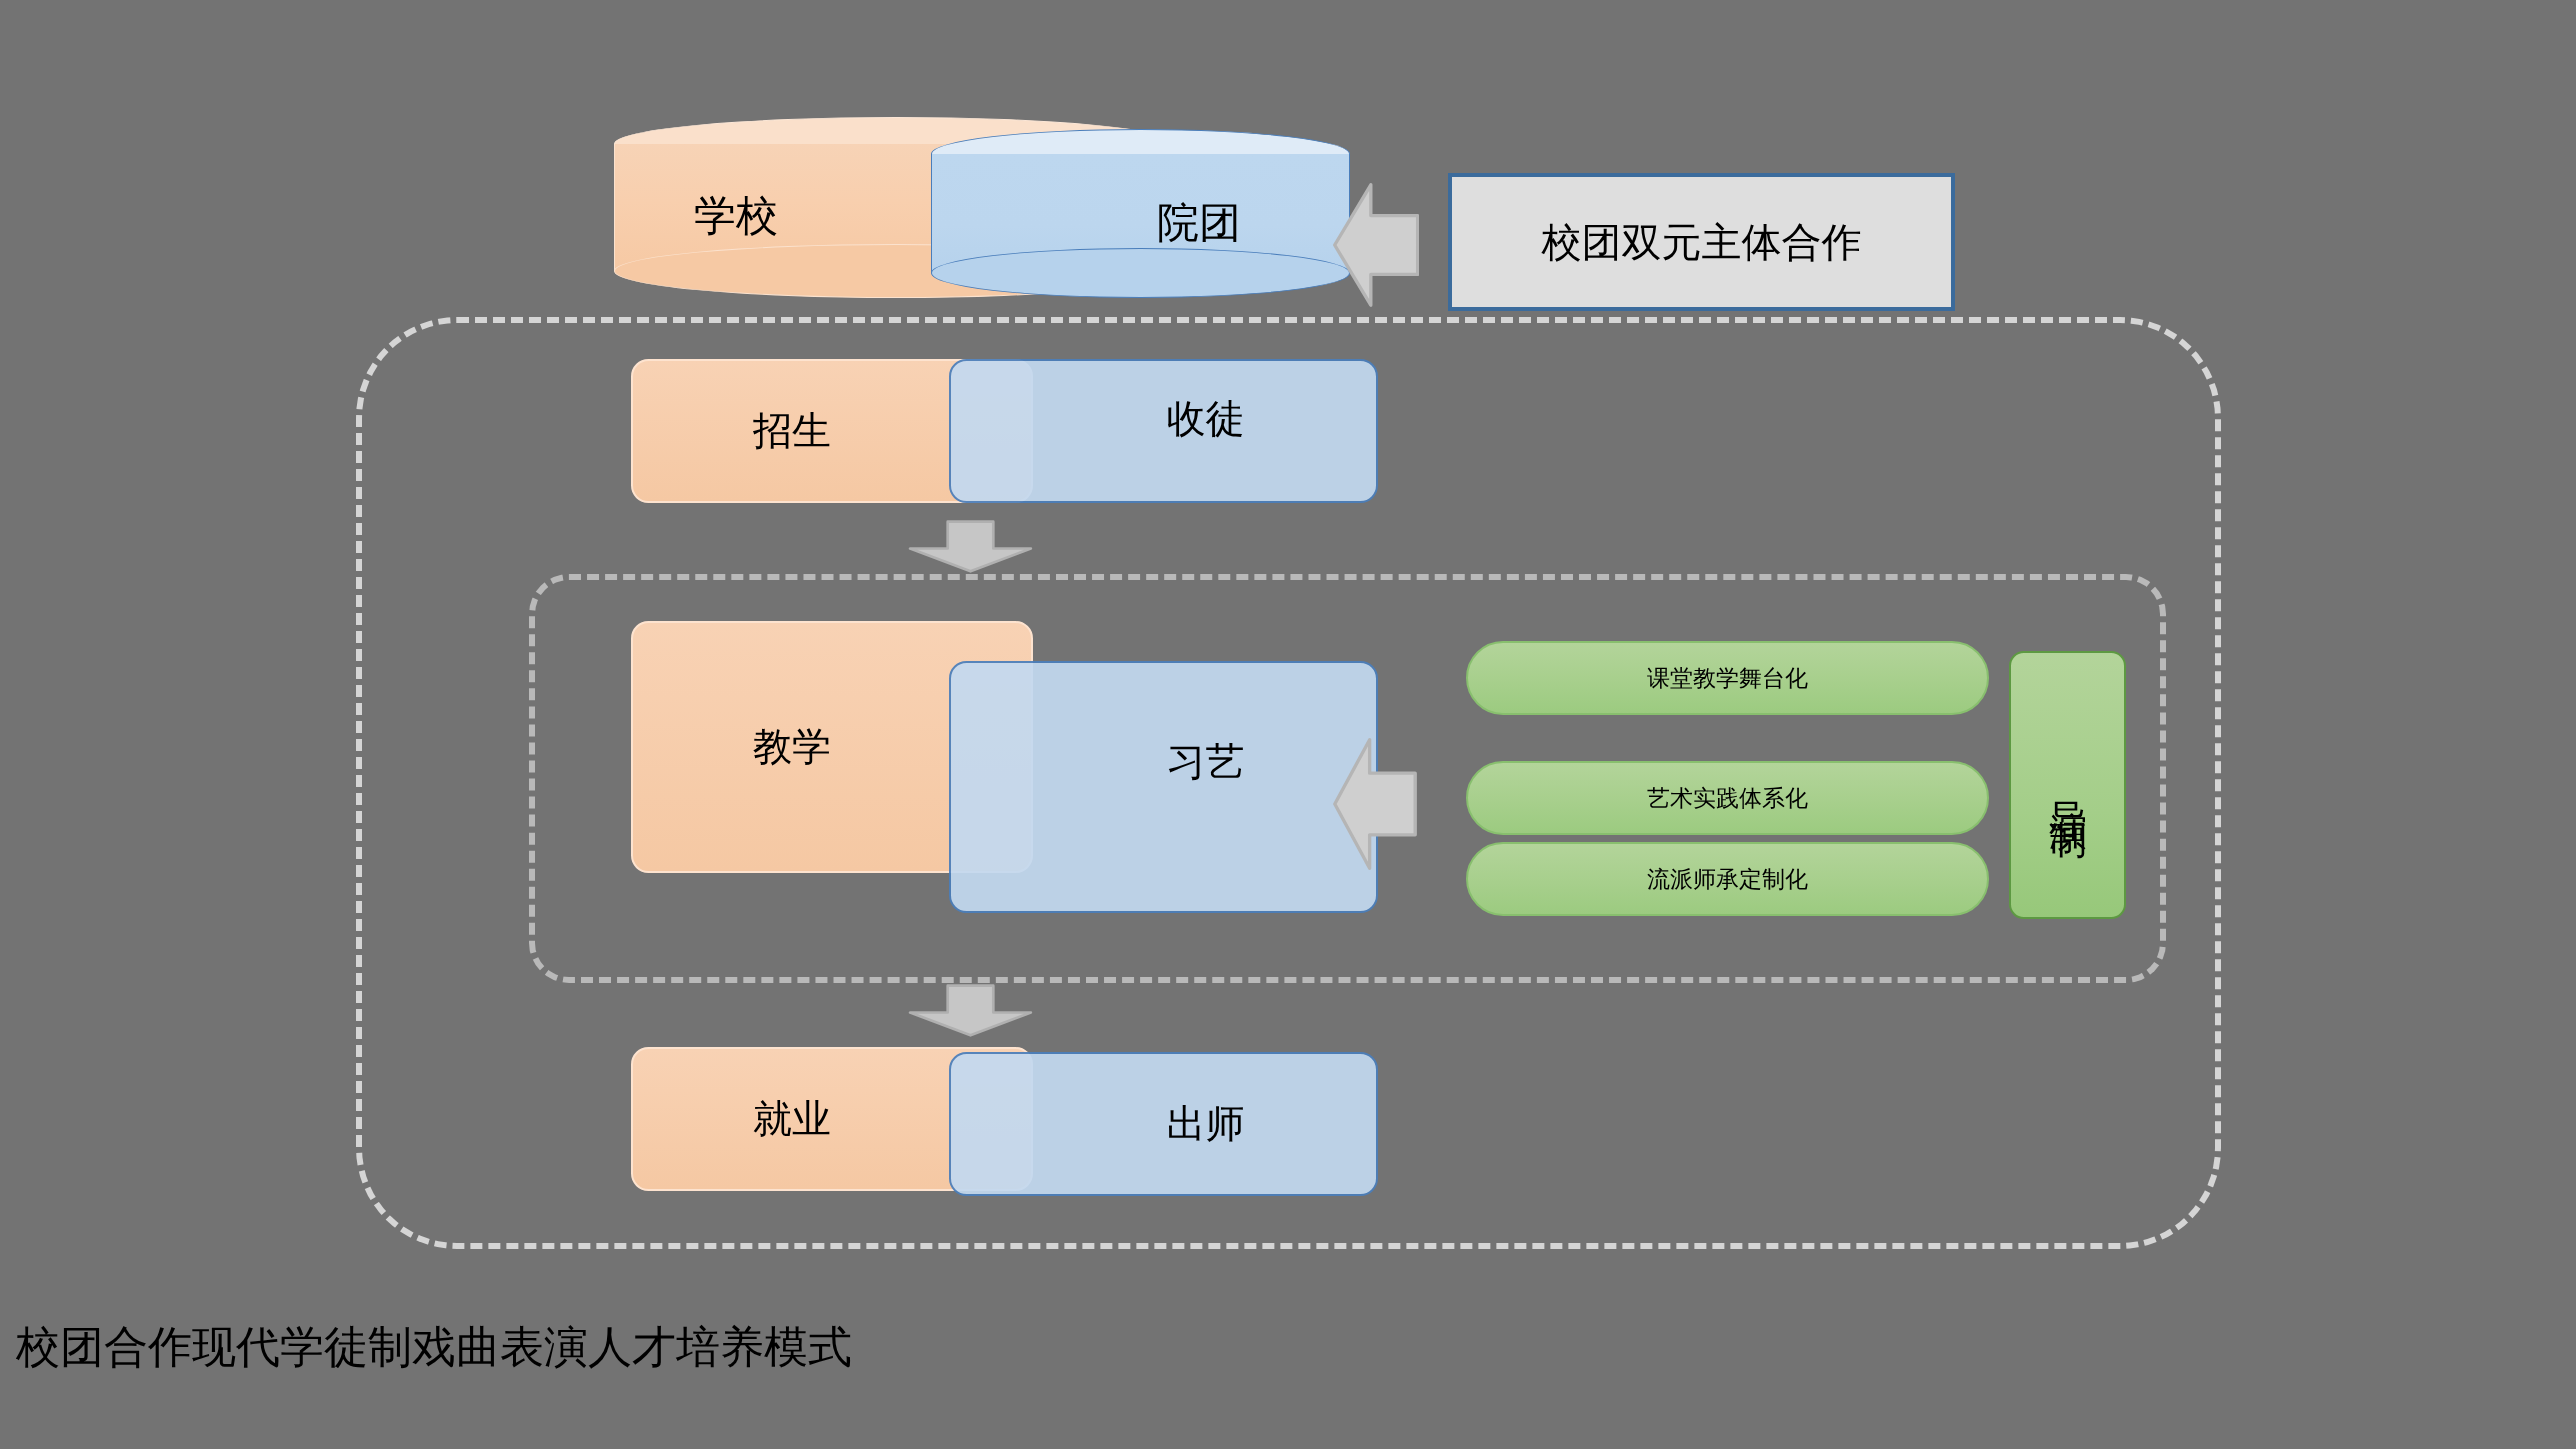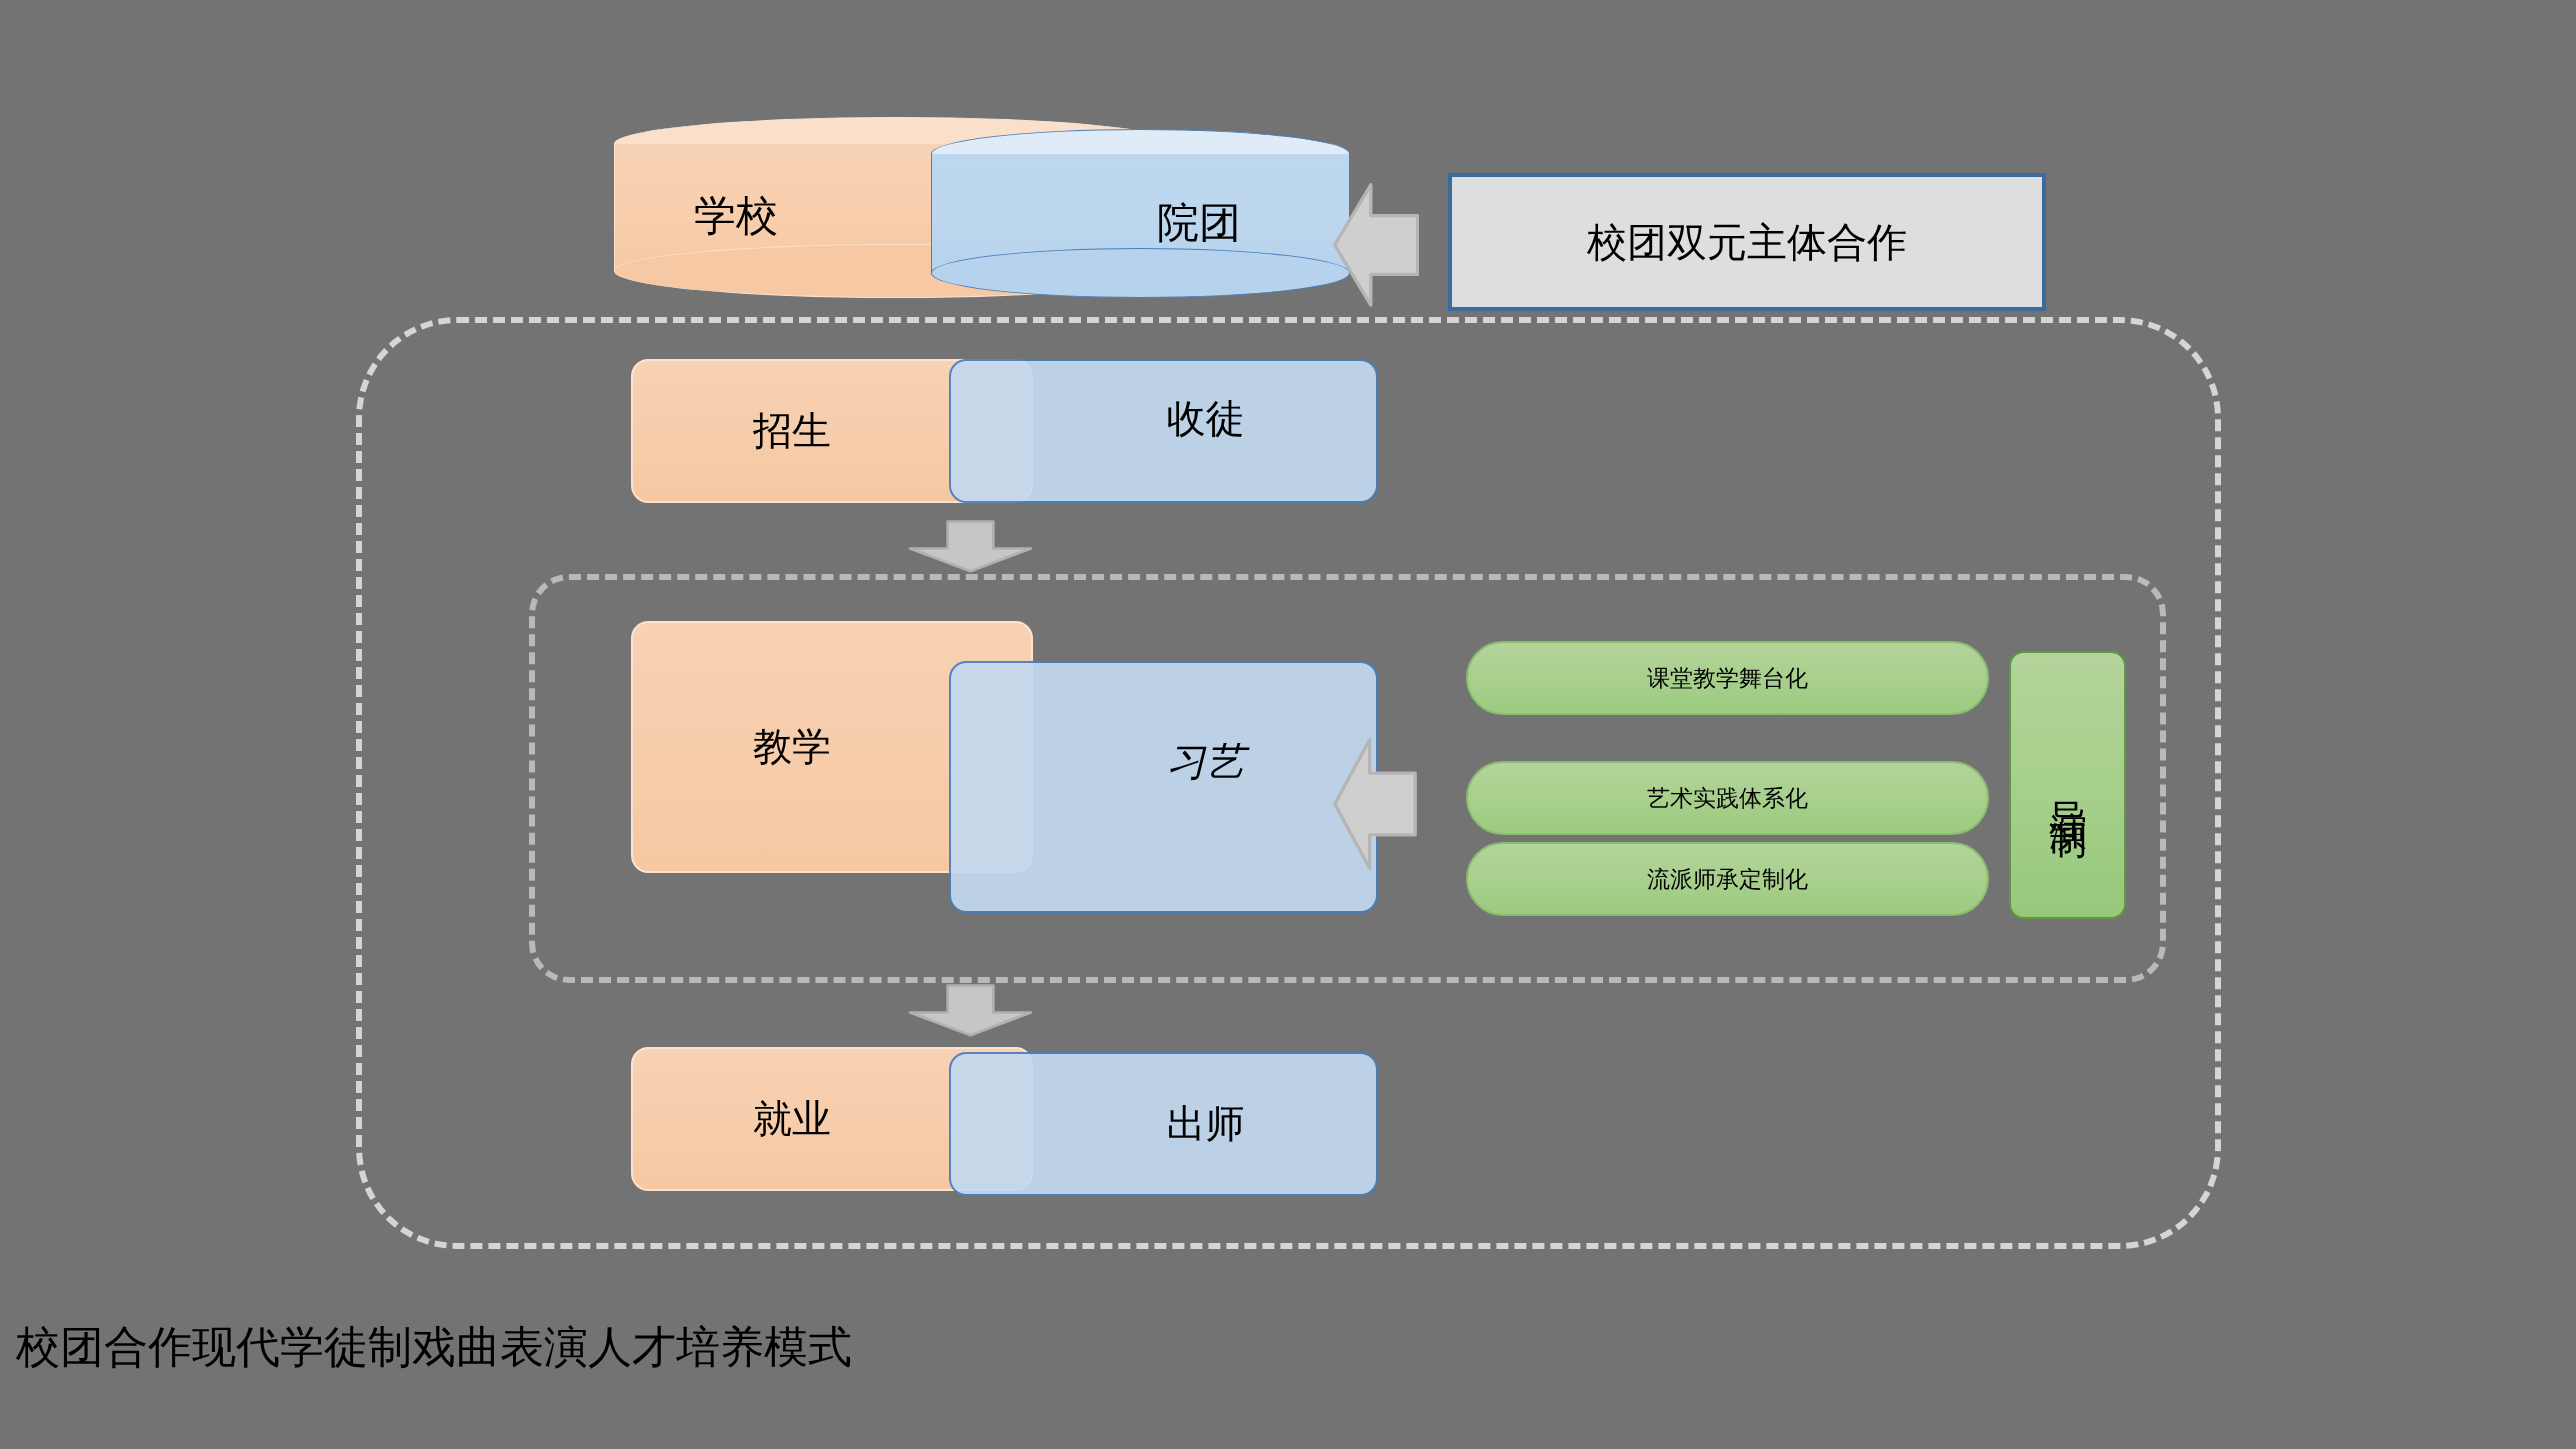--- a/index.html
+++ b/index.html
@@ -76,21 +76,21 @@
     background:#c3d9f0;border:2px solid #4a7ebb;border-radius:17.4px;
     box-sizing:border-box;opacity:.92;
   }
   .row-label{
     position:absolute;display:flex;align-items:center;justify-content:center;
     font-size:39px;color:#000;z-index:6;white-space:nowrap;
   }
 
   
   .infobox{
-    left:1448px;top:173px;width:598px;height:138px;
+    left:1448px;top:173px;width:507px;height:138px;
     background:#dedede;border:4.7px solid #3b6b9c;box-sizing:border-box;
     display:flex;align-items:center;justify-content:center;
     font-size:40px;color:#000;
   }
   .arrow-svg{position:absolute;}
 
   
   .pill{
     position:absolute;left:1466px;width:523px;height:74px;
     background:linear-gradient(180deg,#b3d49a 0%,#a7cf8c 55%,#9ccb80 100%);
@@ -150,21 +150,21 @@
   <div class="row-label" style="left:631px;top:359px;width:322px;height:144px;">招生</div>
   <div class="row-label" style="left:1033px;top:359px;width:345px;height:120px;">收徒</div>
 
   <svg class="abs arrow-svg" style="left:906px;top:519px;" width="129" height="55" viewBox="0 0 192 82">
     <polygon points="62,4 130,4 130,44 186,44 96,78 6,44 62,44" fill="#c6c6c6" stroke="#b0b0b0" stroke-width="4" stroke-linejoin="round"></polygon>
   </svg>
 
   <div class="abs r-orange" style="left:631px;top:621px;width:402px;height:252px;"></div>
   <div class="abs r-blue" style="left:949px;top:661px;width:429px;height:252px;"></div>
   <div class="row-label" style="left:631px;top:621px;width:322px;height:252px;">教学</div>
-  <div class="row-label" style="left:1033px;top:661px;width:345px;height:202px;font-style:italic;">习艺</div>
+  <div class="row-label" style="left:1033px;top:661px;width:345px;height:202px;">习艺</div>
 
   <svg class="abs arrow-svg" style="left:1332px;top:737px;" width="86" height="134" viewBox="0 0 128 200">
     <polygon points="4,100 56,4 56,54 124,54 124,146 56,146 56,196" fill="#cfcfcf" stroke="#b5b5b5" stroke-width="5" stroke-linejoin="round"></polygon>
   </svg>
 
   <div class="pill pill-1">课堂教学舞台化</div>
   <div class="pill pill-2">艺术实践体系化</div>
   <div class="pill pill-3">流派师承定制化</div>
 
   <div class="vbox">导演制</div>

